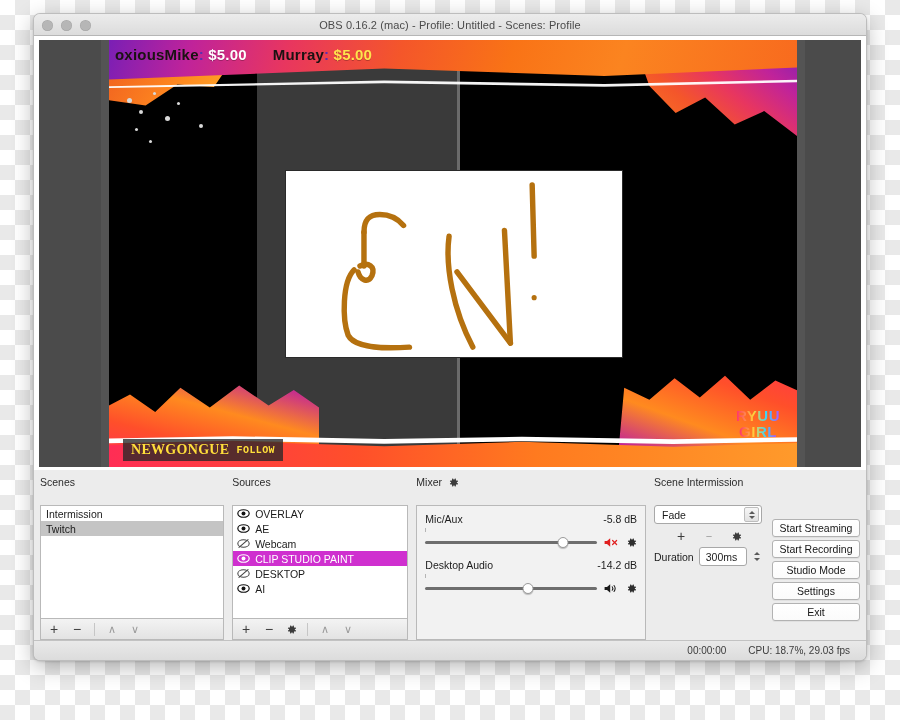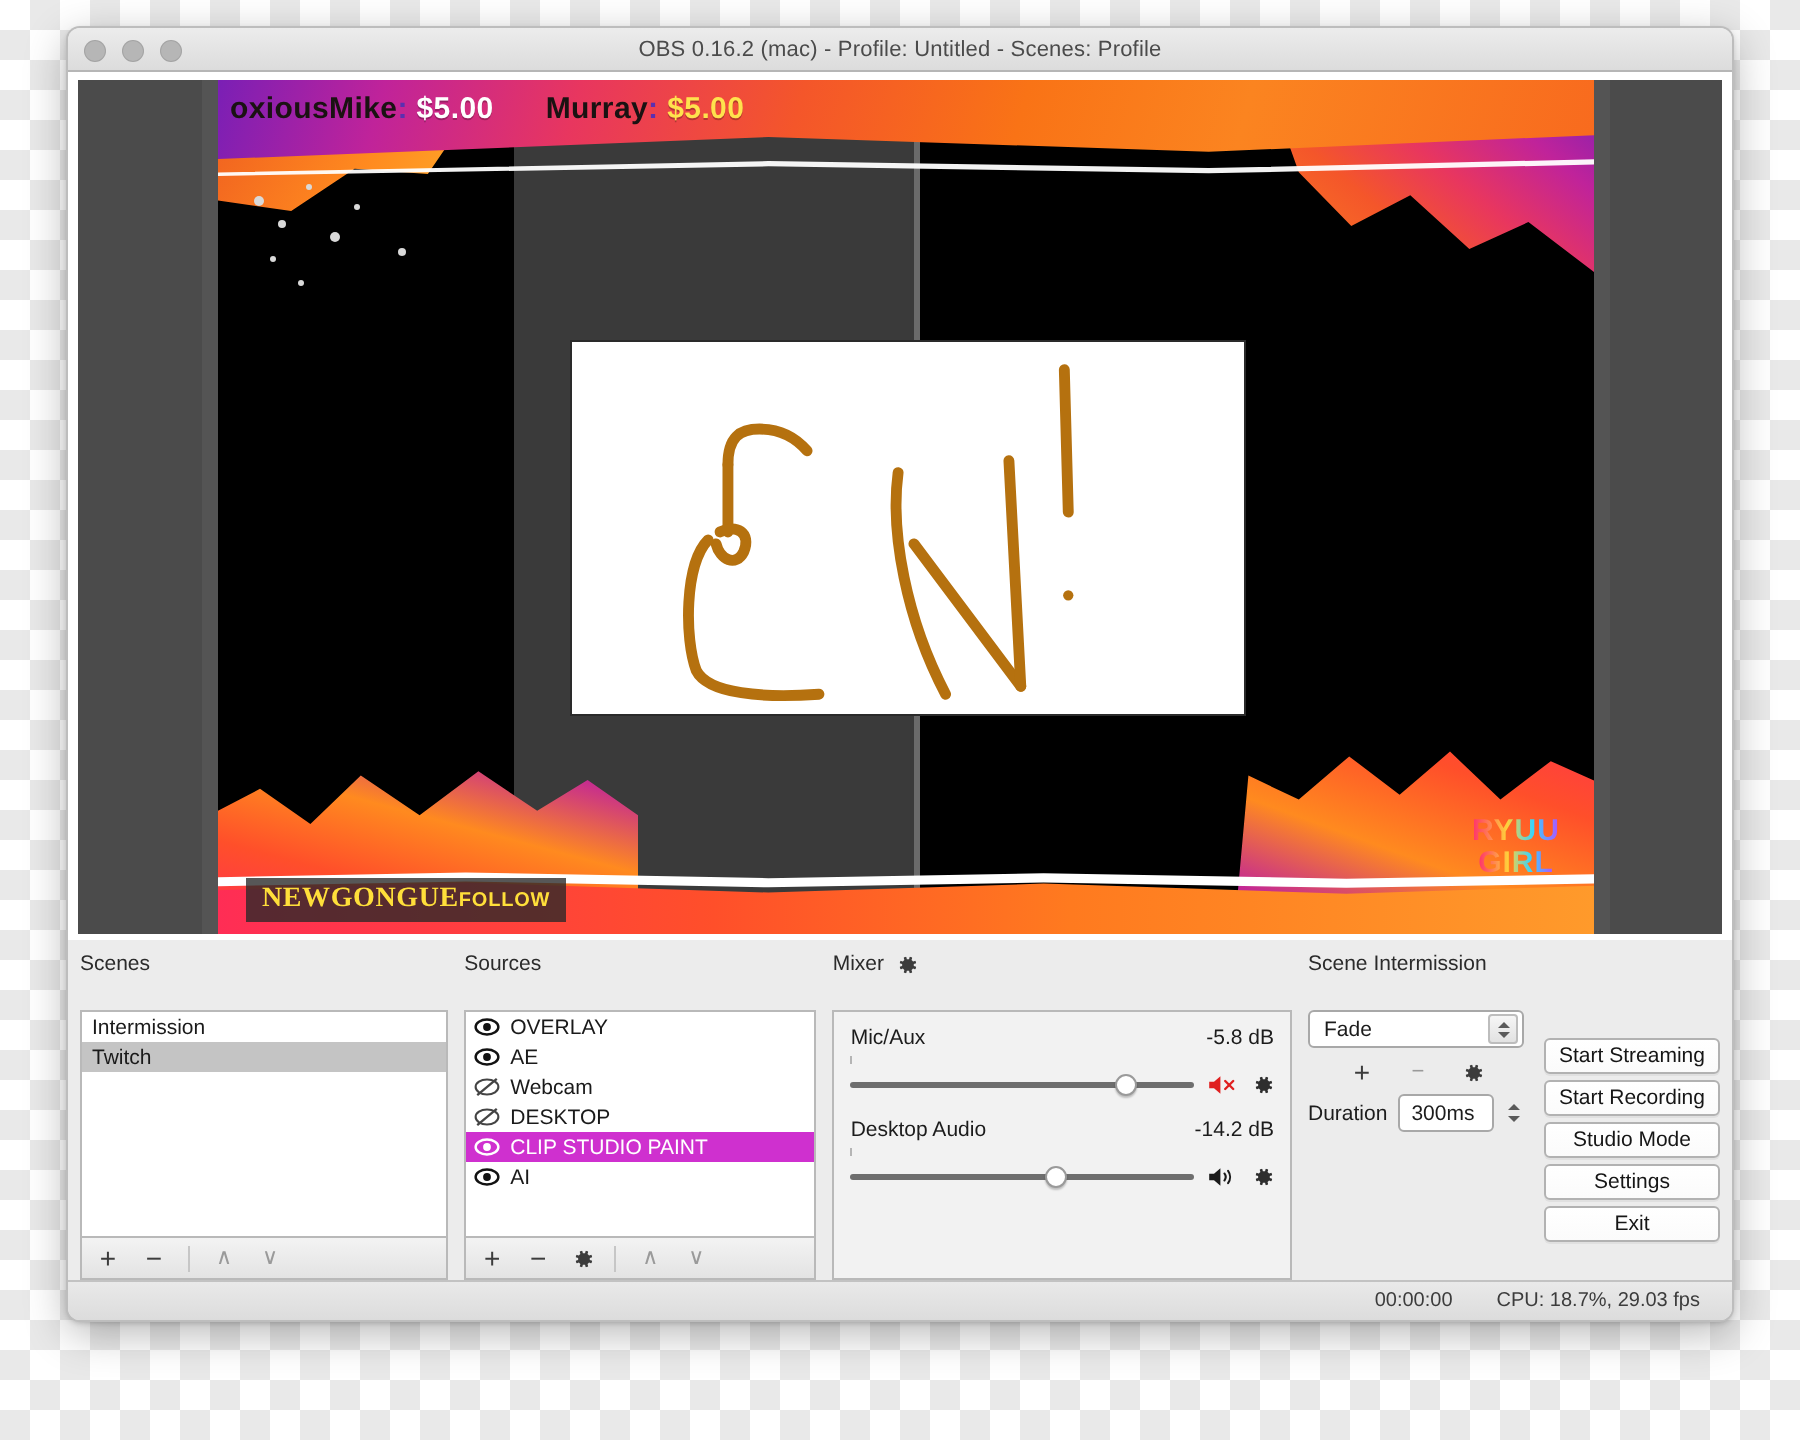--- a/index.html
+++ b/index.html
@@ -154,21 +154,21 @@
     left: 14px; bottom: 6px; width: 160px; height: 22px;
     background: rgba(40,40,40,.78);
     display: flex; align-items: center; justify-content: space-between;
     padding: 0 8px;
   }
   .follow-name {
     font-family: "Liberation Serif", serif;
     font-weight: bold; font-size: 14px; color: #ffdf3a; letter-spacing: .3px;
   }
   .follow-label {
-    font-family: Liberation Sans, sans-serif;
+    font-family: Liberation Mono, monospace;
     font-weight: bold; font-size: 10px; color: #ffdf3a; letter-spacing: .4px;
   }
   .ryuu {
     right: 8px; bottom: 22px; width: 62px; height: 44px;
     display: flex; flex-direction: column; align-items: center; justify-content: center;
     line-height: 1;
   }
   .ryuu-l1, .ryuu-l2 {
     font-family: "Liberation Sans", sans-serif; font-weight: bold;
     font-size: 15px; letter-spacing: .5px;
@@ -443,38 +443,38 @@
           <div class="source-row">
             <span class="eye">
               <svg viewBox="0 0 16 12">
                   <ellipse cx="8" cy="6" rx="7" ry="4.6" fill="none" stroke="#444" stroke-width="1.3"></ellipse>
                   <line x1="2" y1="11" x2="14" y2="1" stroke="#444" stroke-width="1.4"></line>
                 </svg>
             </span>
             <span>Webcam</span>
           </div>
 
+          <div class="source-row selected">
+            <span class="eye">
+              <svg viewBox="0 0 16 12">
+                  <ellipse cx="8" cy="6" rx="7" ry="4.6" fill="none" stroke="#fff" stroke-width="1.5"></ellipse>
+                  <circle cx="8" cy="6" r="2.4" fill="#fff"></circle>
+                </svg>
+            </span>
+            <span>CLIP STUDIO PAINT</span>
+          </div>
+
           <div class="source-row">
             <span class="eye">
               <svg viewBox="0 0 16 12">
                   <ellipse cx="8" cy="6" rx="7" ry="4.6" fill="none" stroke="#444" stroke-width="1.3"></ellipse>
                   <line x1="2" y1="11" x2="14" y2="1" stroke="#444" stroke-width="1.4"></line>
                 </svg>
             </span>
             <span>DESKTOP</span>
-          </div>
-
-          <div class="source-row selected">
-            <span class="eye">
-              <svg viewBox="0 0 16 12">
-                  <ellipse cx="8" cy="6" rx="7" ry="4.6" fill="none" stroke="#fff" stroke-width="1.5"></ellipse>
-                  <circle cx="8" cy="6" r="2.4" fill="#fff"></circle>
-                </svg>
-            </span>
-            <span>CLIP STUDIO PAINT</span>
           </div>
 
           <div class="source-row">
             <span class="eye">
               <svg viewBox="0 0 16 12">
                   <ellipse cx="8" cy="6" rx="7" ry="4.6" fill="none" stroke="#111" stroke-width="1.5"></ellipse>
                   <circle cx="8" cy="6" r="2.4" fill="#111"></circle>
                 </svg>
             </span>
             <span>AI</span>

